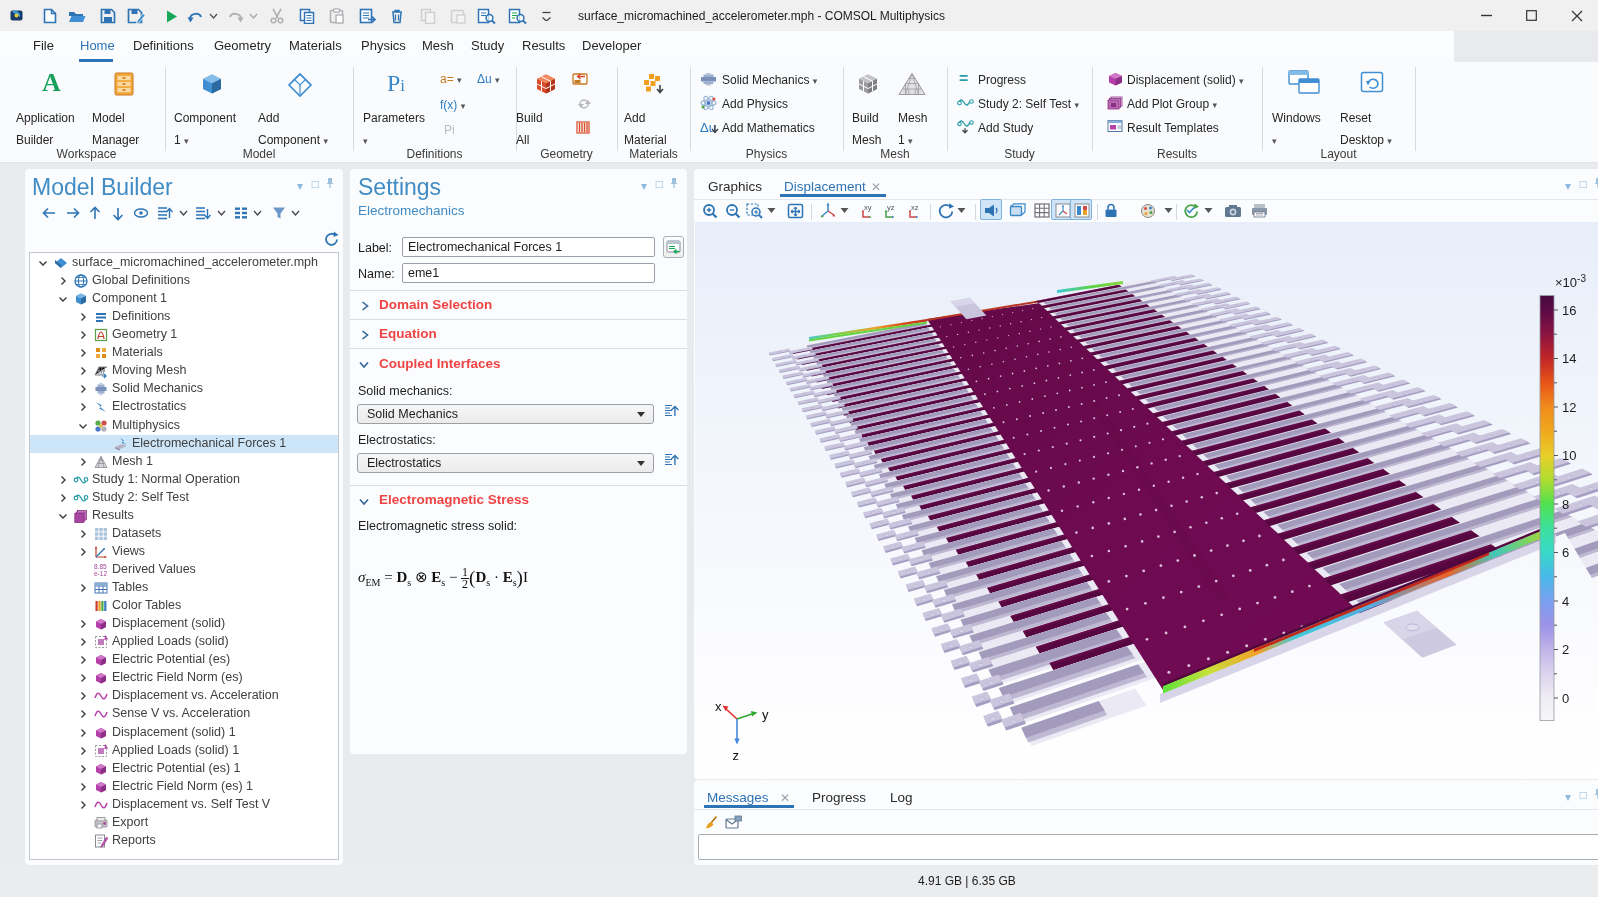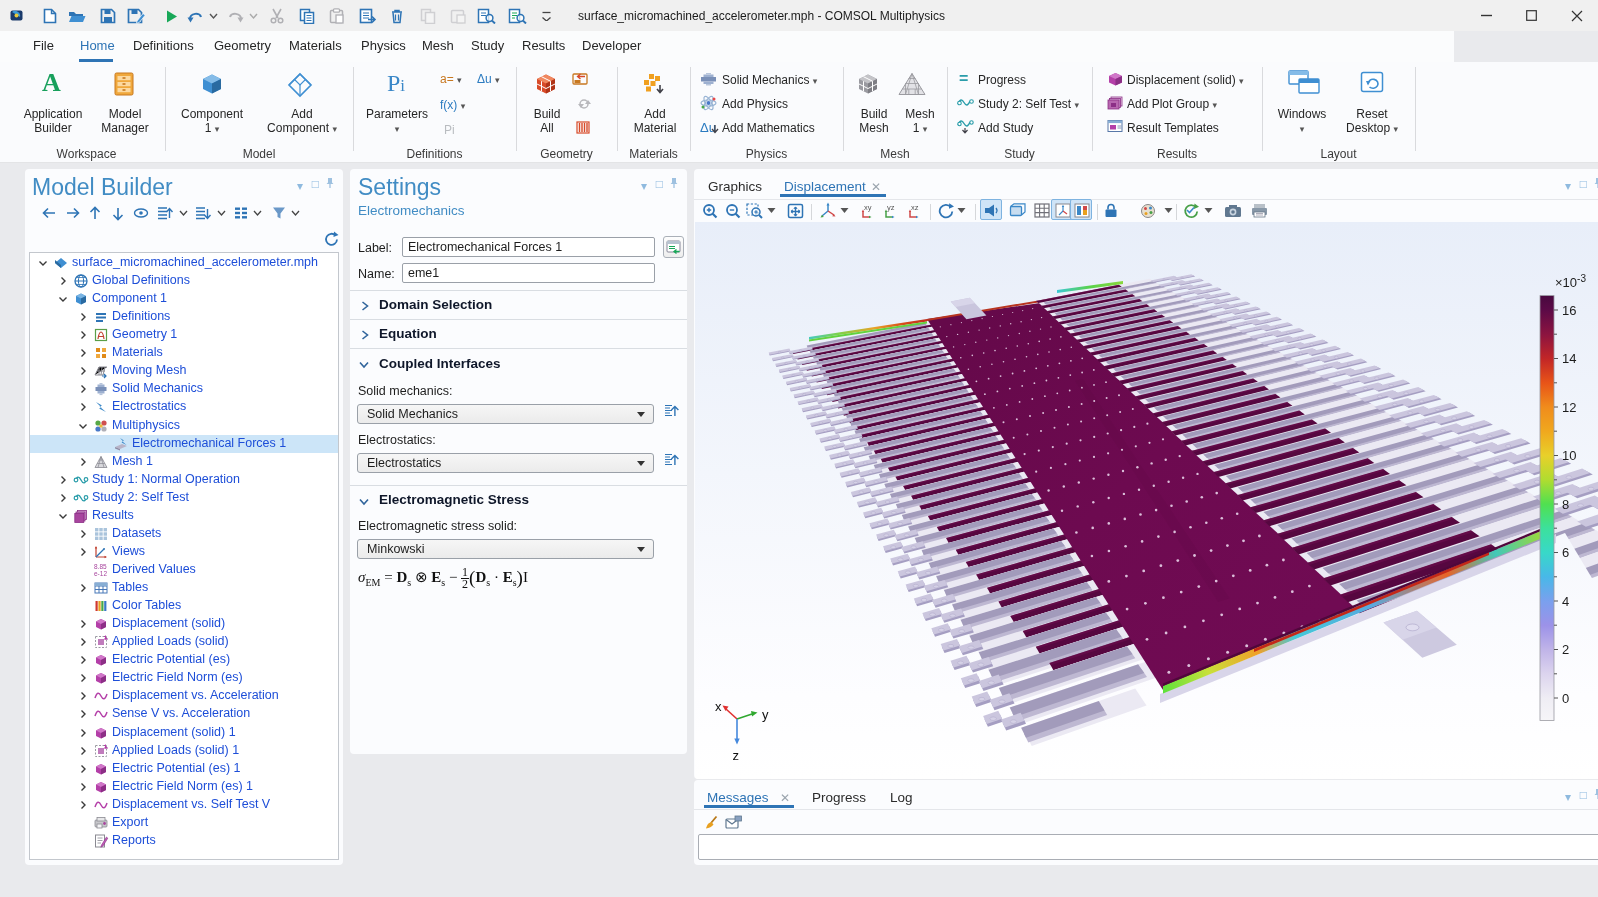--- a/index.html
+++ b/index.html
@@ -11,37 +11,37 @@
 #titlebar .ttl { position:absolute; left:578px; top:9px; font-size:12px; color:#1b1b1b; }
 
 #menubar { position:absolute; left:0; top:31px; width:1454px; height:31px; background:#fbfcfd; }
 .menu-item { position:absolute; top:7px; font-size:13px; color:#262626; }
 .menu-item.active { color:#2e74b5; }
 #home-underline { position:absolute; left:79px; top:28px; width:34px; height:3px; background:#2e74b5; }
 
 #ribbon { position:absolute; left:0; top:62px; width:1598px; height:101px; background:#fafbfd; border-bottom:1px solid #e3e4e6; }
 .rsep { position:absolute; top:5px; height:84px; width:1px; background:#d9dadd; }
 .rlabel { position:absolute; top:85px; font-size:12px; color:#3a3a3a; text-align:center; }
-.rbig { position:absolute; font-size:12px; color:#262626; text-align:center; line-height:14px; }
+.rbig { position:absolute; font-size:12px; color:#262626; text-align:left; line-height:22px; }
 .rrow { position:absolute; font-size:12px; color:#262626; white-space:nowrap; }
 .dd { color:#555; font-size:9px; }
 
 #main { position:absolute; left:0; top:163px; width:1598px; height:702px; background:#e9eaed;margin-left:19px; }
 .panel { position:absolute; background:#fbfcfe; border-radius:4px; }
 .panel-title { color:#418cc4; font-size:23px; }
 .wctl { position:absolute; color:#8fbadf; font-size:12px; }
 
 #mb { left:6px; top:6px; width:318px; height:696px; }
 #mb-tree { position:absolute; left:4px; top:83px; width:310px; height:608px; background:#fff; border:1px solid #c3c7cd; }
-.trow { position:absolute; left:0; width:100%; height:18px; font-size:12.5px; color:#1d4ed8; white-space:nowrap; }
+.trow { position:absolute; left:0; width:100%; height:18px; font-size:12.5px; color:#404040; white-space:nowrap; }
 .trow .lbl { position:absolute; top:1px; }
 .trow.sel { background:#cce5f8; }
 
 #set { left:331px; top:6px; width:337px; height:585px; }
-.sec-hdr { position:absolute; font-size:13.5px; font-weight:bold; color:#0f172a; }
+.sec-hdr { position:absolute; font-size:13.5px; font-weight:bold; color:#ef4444; }
 .sec-line { position:absolute; left:0; width:337px; height:1px; background:#d9dde2; }
 .flabel { position:absolute; font-size:12.5px; color:#1d1d1d; }
 .finput { position:absolute; background:#fff; border:1px solid #9aa0a8; border-radius:2px; font-size:12.5px; color:#1d1d1d; padding-left:5px; line-height:18px; }
 .fdrop { position:absolute; background:linear-gradient(#f6f6f6,#ebebeb); border:1px solid #9aa0a8; border-radius:3px; font-size:12.5px; color:#1d1d1d; padding-left:9px; line-height:18px; }
 .fdrop .arr { position:absolute; right:8px; top:7px; width:0; height:0; border-left:4px solid transparent; border-right:4px solid transparent; border-top:5px solid #333; }
 
 #gfx { left:675px; top:6px; width:917px; height:610px; }
 .gtab { position:absolute; top:10px; font-size:13.5px; color:#2b2b2b; }
 .gtab.active { color:#2e74b5; }
 #gfx-toolbar { position:absolute; left:0; top:30px; width:917px; height:23px; border-top:1px solid #e4e6ea; }
@@ -822,21 +822,20 @@
     <div class="flabel" style="left:8px;top:215px">Solid mechanics:</div>
     <div class="fdrop" style="left:7px;top:235px;width:297px;height:20px;">Solid Mechanics<span class="arr"></span></div>
     <div class="flabel" style="left:8px;top:264px">Electrostatics:</div>
     <div class="fdrop" style="left:7px;top:284px;width:297px;height:20px;">Electrostatics<span class="arr"></span></div>
     <div class="sec-line" style="top:316px"></div>
     <svg class="ico" style="left:8px;top:328px" width="12" height="10">
           <polyline points="2,2.5 6,7 10,2.5" stroke="#31659c" stroke-width="1.6" fill="none"></polyline>
         </svg>
     <div class="sec-hdr" style="left:29px;top:323px">Electromagnetic Stress</div>
     <div class="flabel" style="left:8px;top:350px">Electromagnetic stress solid:</div>
-    <div class="fdrop" style="left:7px;top:370px;width:297px;height:20px;">Minkowski<span class="arr"></span></div>
     <div id="eq" style="position:absolute;left:8px;top:398px;font-family:'Liberation Serif',serif;font-size:15px;color:#111;"><i>σ</i><sub style="font-size:10px">EM</sub> = <b>D</b><sub style="font-size:10px">s</sub> ⊗ <b>E</b><sub style="font-size:10px">s</sub> − <span style="display:inline-block;vertical-align:-6px;text-align:center;line-height:0.95;font-size:12px;">1<br><span style="display:inline-block;border-top:1px solid #111;padding:0 1px;">2</span></span><span style="font-size:19px;vertical-align:-2px;">(</span><b>D</b><sub style="font-size:10px">s</sub> · <b>E</b><sub style="font-size:10px">s</sub><span style="font-size:19px;vertical-align:-2px;">)</span>I</div>
   </div>
 
   <div class="panel" id="gfx">
     <span class="gtab" style="left:14px">Graphics</span>
     <span class="gtab active" style="left:90px">Displacement</span>
     <span style="position:absolute;left:177px;top:11px;color:#9aa4ad;font-size:12px;">✕</span>
     <div style="position:absolute;left:86px;top:25px;width:106px;height:3px;background:#2e74b5;"></div>
     <div class="wctl" style="right:40px;top:10px">▾</div>
     <div class="wctl" style="right:24px;top:8px">□</div>
@@ -2089,14 +2088,17 @@
           <svg class="ico" style="left:31px;top:2px" width="17" height="14" viewBox="0 0 17 14">
             <rect x="1" y="4" width="12" height="9" rx="1" fill="#fff" stroke="#607890" stroke-width="1.2"></rect>
             <path d="M1 4.5 L7 9 L13 4.5" fill="none" stroke="#607890" stroke-width="1.2"></path>
             <rect x="10" y="1" width="6.5" height="5" fill="#88a0c0" stroke="#607890" stroke-width="0.8"></rect>
           </svg>
         </div>
     <div style="position:absolute;left:4px;top:54px;width:909px;height:26px;background:#fff;border:1px solid #a9adb4;border-radius:2px;"></div>
   </div>
 </div>
 
+<div id="status">
+      <span class="txt">4.91 GB | 6.35 GB</span>
+    </div>
 
 </div>
 
 </body></html>

